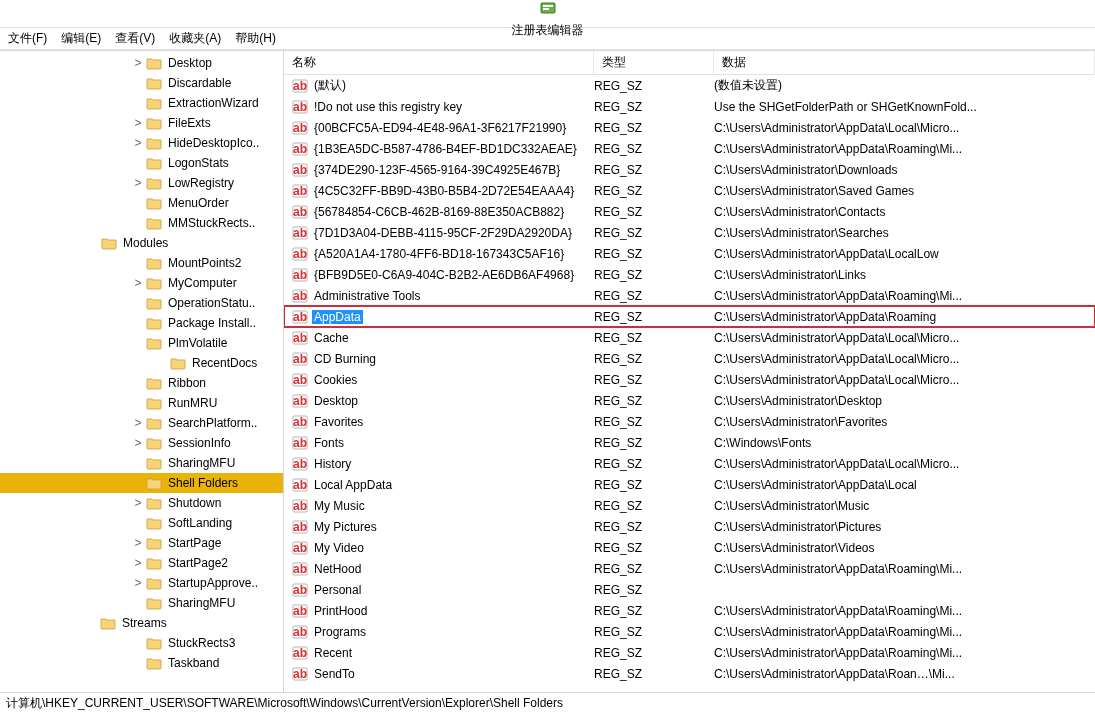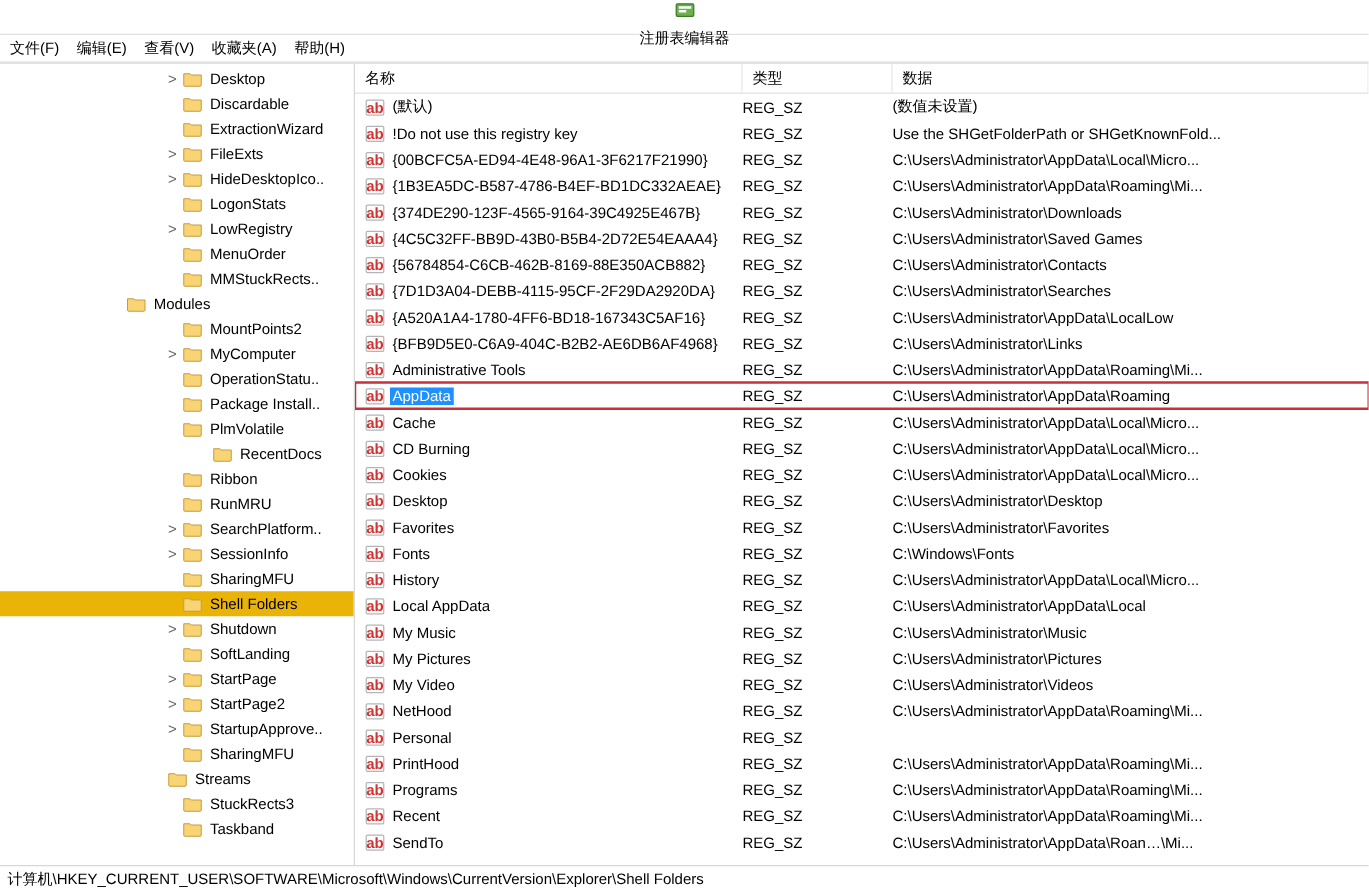--- a/index.html
+++ b/index.html
@@ -301,21 +301,21 @@
       </div>
       <div class="tree-row" style="padding-left: 130px;">
         <span class="exp"></span>
         <span class="folder">
           <svg width="16" height="16" viewBox="0 0 16 16">
             <path d="M1 4 h5 l1 1 h8 v8 a1 1 0 0 1 -1 1 h-12 a1 1 0 0 1 -1 -1 z" fill="#f8d475" stroke="#c89b3c" stroke-width="0.8"></path>
           </svg>
         </span>
         <span class="lbl">SharingMFU</span>
       </div>
-      <div class="tree-row" style="padding-left: 118px;">
+      <div class="tree-row" style="padding-left: 84px;">
         <span class="exp"></span>
         <span class="folder">
           <svg width="16" height="16" viewBox="0 0 16 16">
             <path d="M1 4 h5 l1 1 h8 v8 a1 1 0 0 1 -1 1 h-12 a1 1 0 0 1 -1 -1 z" fill="#f8d475" stroke="#c89b3c" stroke-width="0.8"></path>
           </svg>
         </span>
         <span class="lbl">Streams</span>
       </div>
       <div class="tree-row" style="padding-left: 130px; text-align: center;">
         <span class="exp"></span>

